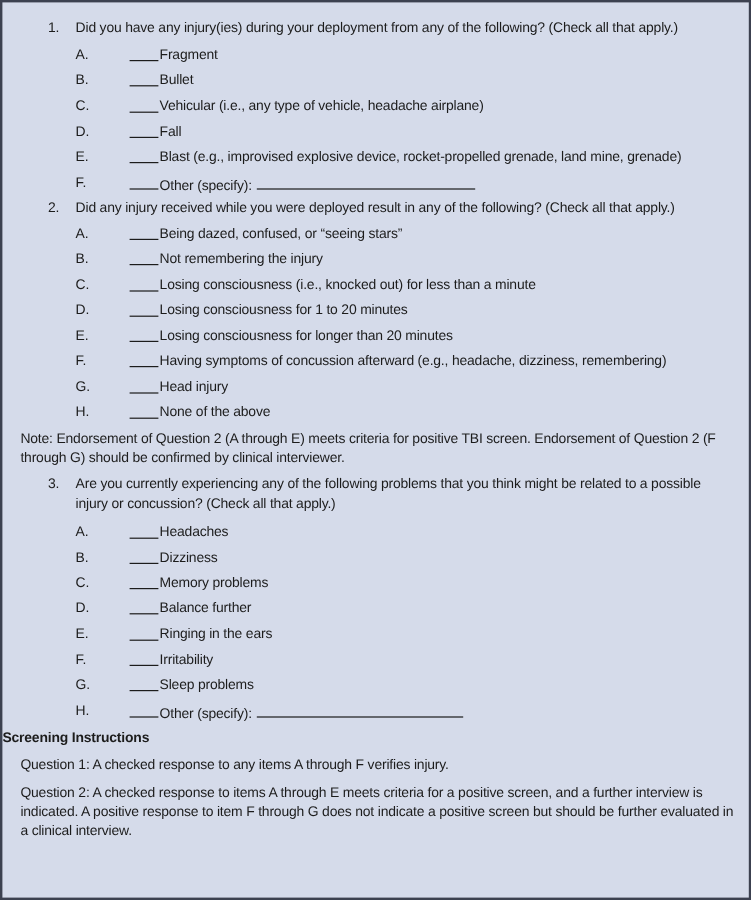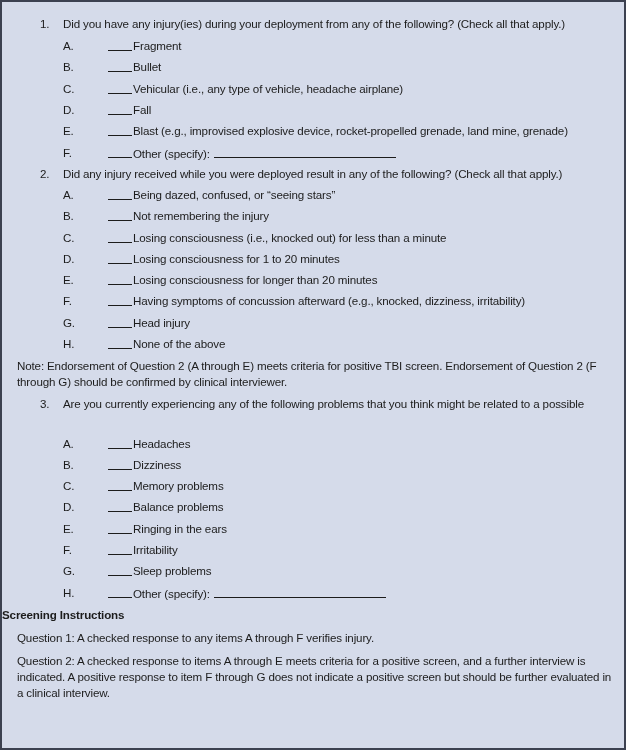--- a/index.html
+++ b/index.html
@@ -97,59 +97,60 @@
       <div class="abs item-text" style="top:250px">Losing consciousness for 1 to 20 minutes</div>
     </div>
     <div>
       <div class="abs letter" style="top:271px">E.</div>
       <div class="abs blank" style="top:271px"><span class="blank-line"></span></div>
       <div class="abs item-text" style="top:271px">Losing consciousness for longer than 20 minutes</div>
     </div>
     <div>
       <div class="abs letter" style="top:292px">F.</div>
       <div class="abs blank" style="top:292px"><span class="blank-line"></span></div>
-      <div class="abs item-text" style="top:292px">Having symptoms of concussion afterward (e.g., knocked, dizziness, irritability)</div>
+      <div class="abs item-text" style="top:292px">Having symptoms of concussion afterward (e.g., headache, dizziness, remembering)</div>
     </div>
     <div>
       <div class="abs letter" style="top:314px">G.</div>
       <div class="abs blank" style="top:314px"><span class="blank-line"></span></div>
       <div class="abs item-text" style="top:314px">Head injury</div>
     </div>
     <div>
       <div class="abs letter" style="top:335px">H.</div>
       <div class="abs blank" style="top:335px"><span class="blank-line"></span></div>
       <div class="abs item-text" style="top:335px">None of the above</div>
     </div>
   </div>
 
   <div class="abs para" style="top:356px">Note: Endorsement of Question 2 (A through E) meets criteria for positive TBI screen. Endorsement of Question 2 (F through G) should be confirmed by clinical interviewer.</div>
 
   <div class="abs qnum" style="top:395px">3.</div>
   <div class="abs qtext" style="top:395px">Are you currently experiencing any of the following problems that you think might be related to a possible</div>
+  <div class="abs qtext" style="top:411px">injury or concussion? (Check all that apply.)</div>
 
   <div>
     <div>
       <div class="abs letter" style="top:435px">A.</div>
       <div class="abs blank" style="top:435px"><span class="blank-line"></span></div>
       <div class="abs item-text" style="top:435px">Headaches</div>
     </div>
     <div>
       <div class="abs letter" style="top:456px">B.</div>
       <div class="abs blank" style="top:456px"><span class="blank-line"></span></div>
       <div class="abs item-text" style="top:456px">Dizziness</div>
     </div>
     <div>
       <div class="abs letter" style="top:477px">C.</div>
       <div class="abs blank" style="top:477px"><span class="blank-line"></span></div>
       <div class="abs item-text" style="top:477px">Memory problems</div>
     </div>
     <div>
       <div class="abs letter" style="top:498px">D.</div>
       <div class="abs blank" style="top:498px"><span class="blank-line"></span></div>
-      <div class="abs item-text" style="top:498px">Balance problems</div>
+      <div class="abs item-text" style="top:498px">Balance further</div>
     </div>
     <div>
       <div class="abs letter" style="top:520px">E.</div>
       <div class="abs blank" style="top:520px"><span class="blank-line"></span></div>
       <div class="abs item-text" style="top:520px">Ringing in the ears</div>
     </div>
     <div>
       <div class="abs letter" style="top:541px">F.</div>
       <div class="abs blank" style="top:541px"><span class="blank-line"></span></div>
       <div class="abs item-text" style="top:541px">Irritability</div>

